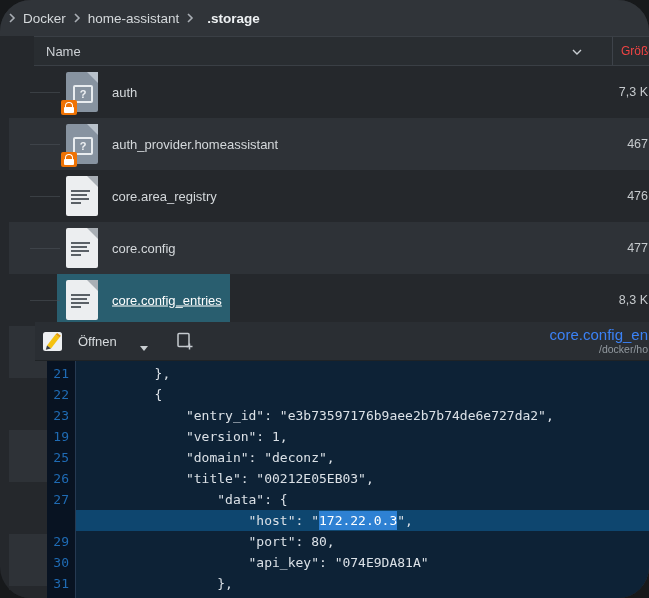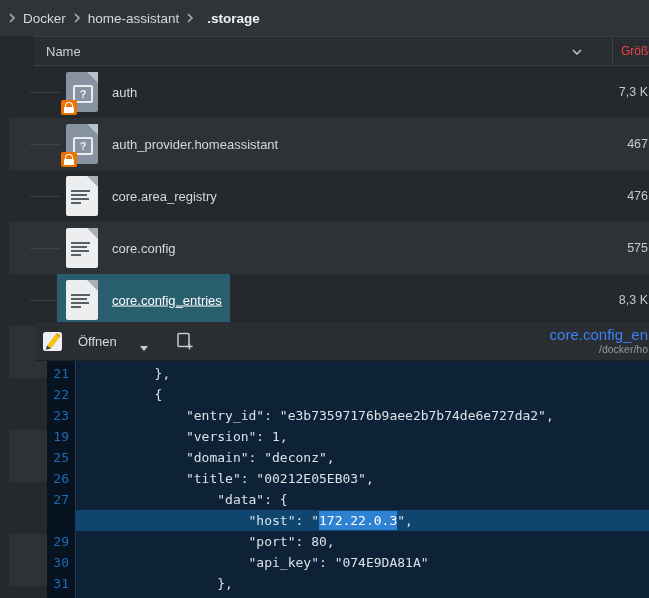--- a/index.html
+++ b/index.html
@@ -1,17 +1,17 @@
 <!DOCTYPE html>
 <html><head>
 <meta charset="utf-8">
 <style>
   html,body{margin:0;padding:0;background:#17191b;}
   #screen{position:relative;width:649px;height:598px;overflow:hidden;
-    background:#25282c;font-family:"Liberation Sans",sans-serif;color:#d2d6d9;}
+    background:#25282c;font-family:"Liberation Sans",sans-serif;color:#d2d6d9;border-radius:31px;}
 
   
   #breadcrumb{position:absolute;left:0;top:0;width:649px;height:36px;background:#303439;
     display:flex;align-items:center;font-size:13.5px;}
   .bc-chev{display:inline-flex;margin:0 7px;}
   .bc-item{color:#d4d8db;}
   .bc-item.last{font-weight:bold;color:#eef1f3;}
 
   
   #colheader{position:absolute;left:0;top:36px;width:649px;height:30px;background:#292d31;
@@ -157,21 +157,21 @@
     </div>
 
     <div class="row alt" style="top:156px">
       <span class="branch"></span>
       <span class="ficon">
         <span class="doc white"><span class="fold"></span>
           <span class="tlines"><div class="tl1"></div><div class="tl2"></div><div class="tl3"></div><div class="tl4"></div></span>
         </span>
       </span>
       <span class="fname">core.config</span>
-      <span class="fsize">575</span>
+      <span class="fsize">477</span>
     </div>
 
     <div class="row" style="top:208px">
       <span class="sel"></span>
       <span class="branch"></span>
       <span class="ficon">
         <span class="doc white"><span class="fold"></span>
           <span class="tlines"><div class="tl1"></div><div class="tl2"></div><div class="tl3"></div><div class="tl4"></div></span>
         </span>
       </span>

